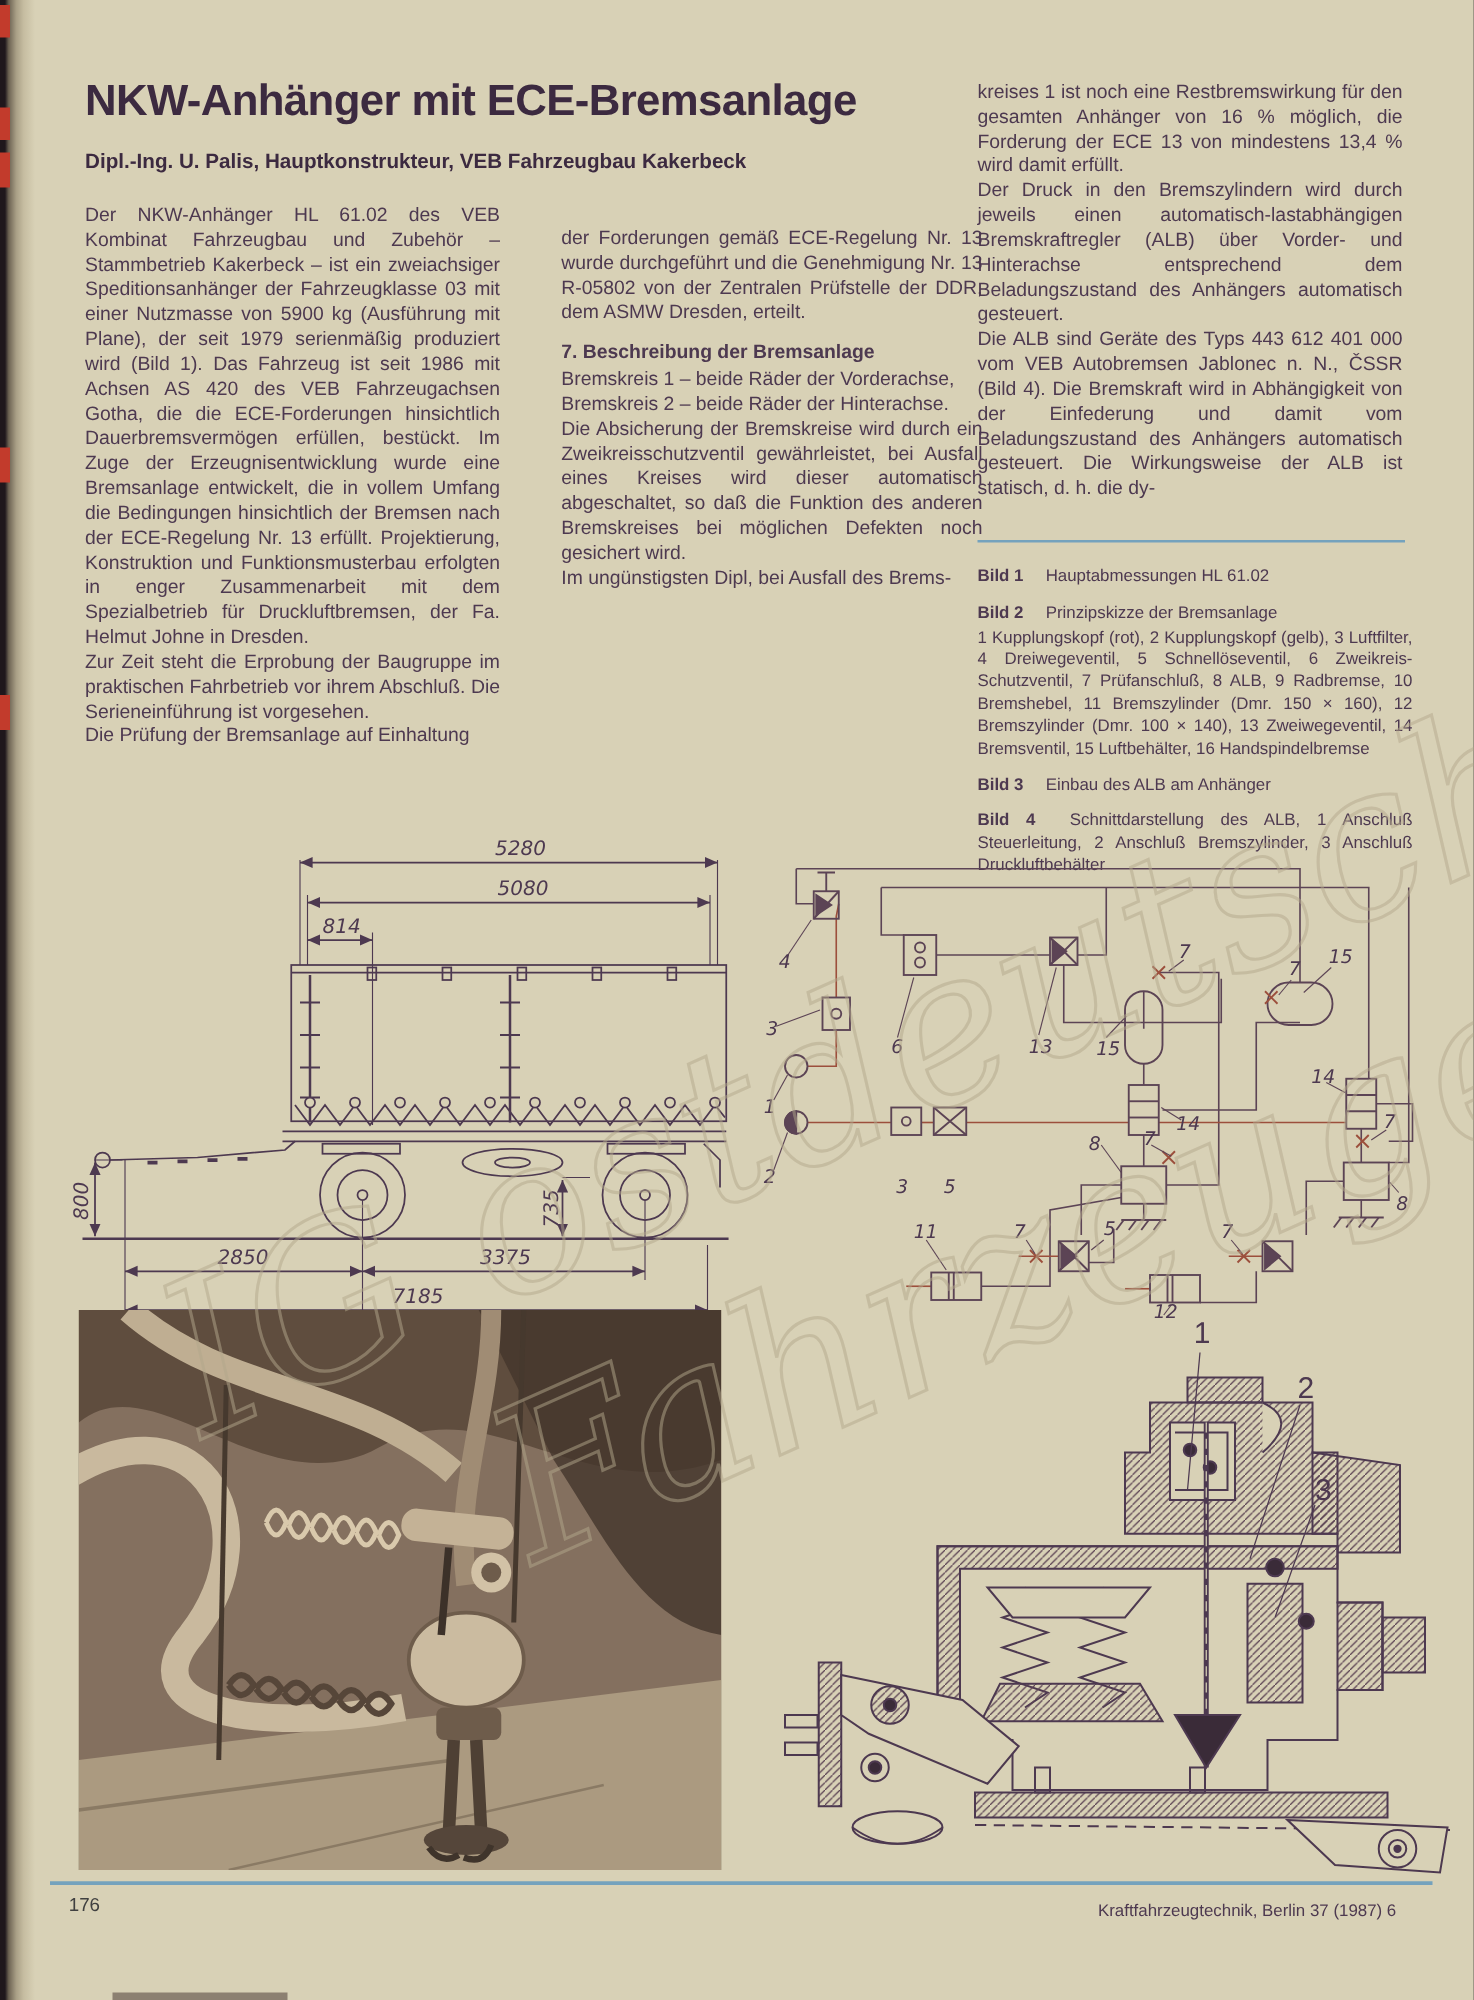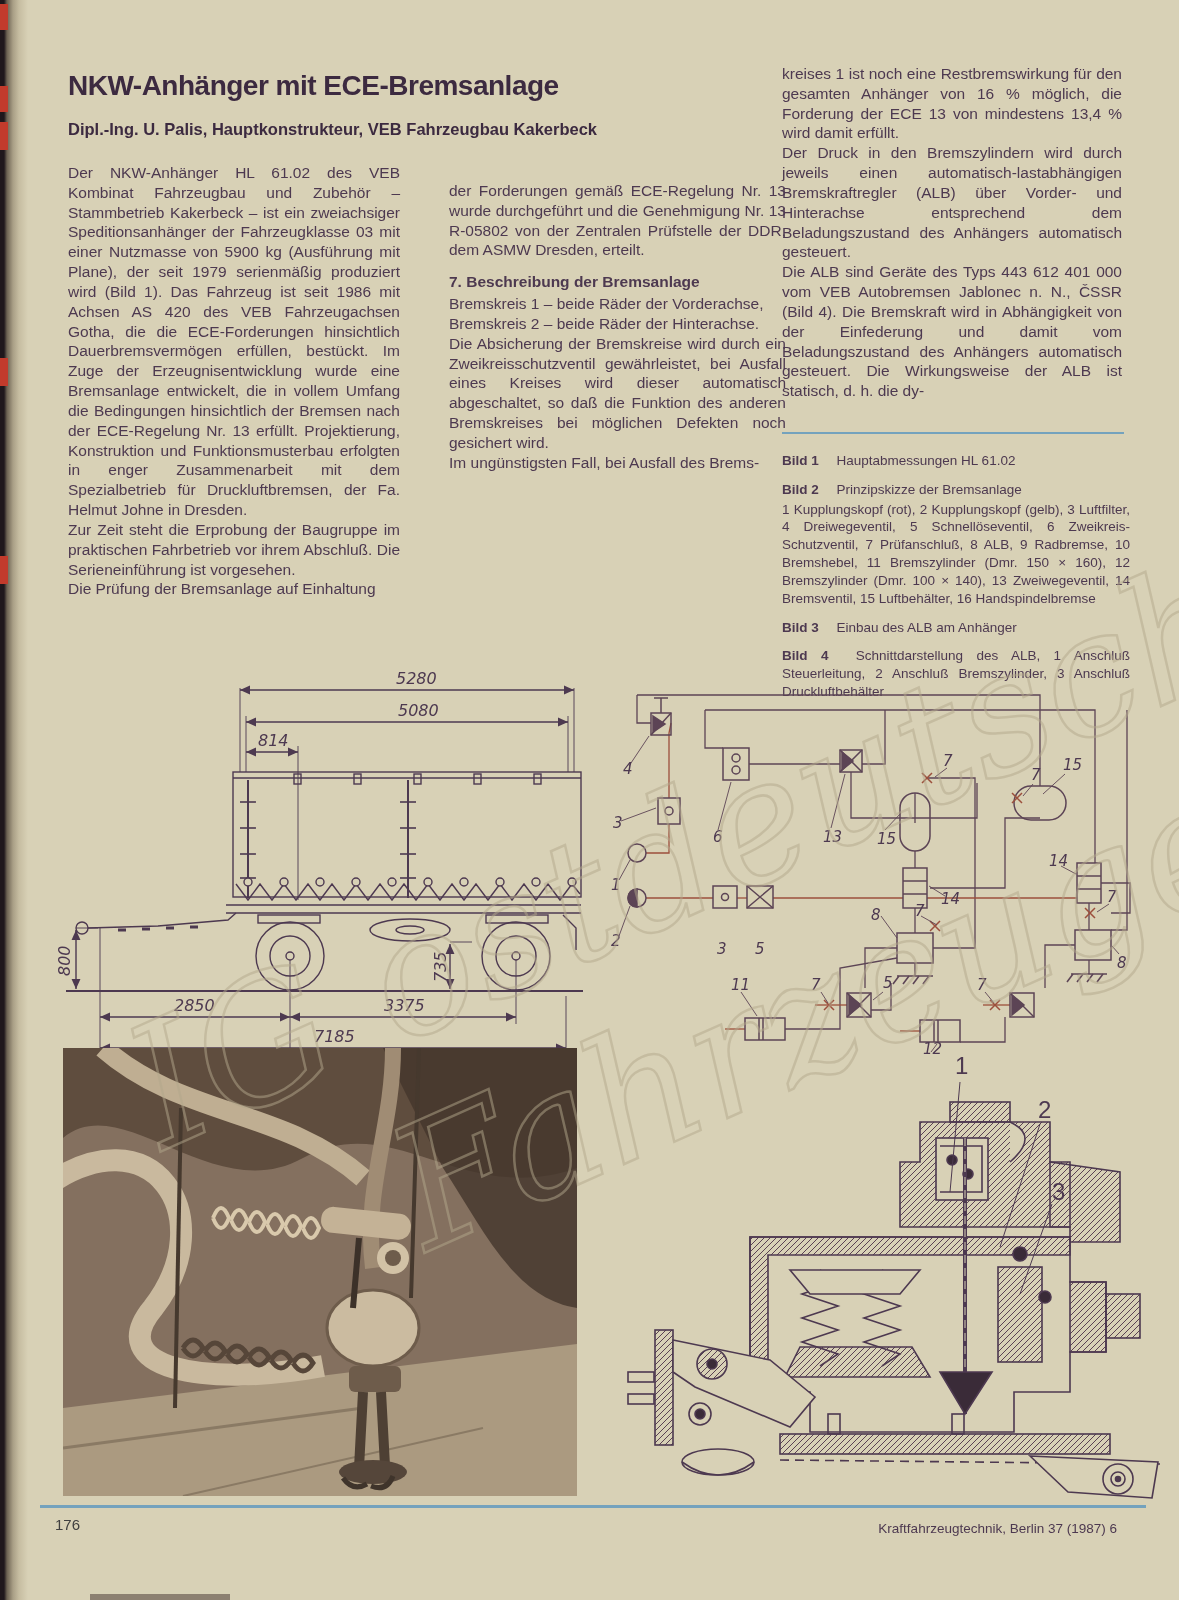--- a/index.html
+++ b/index.html
@@ -4,21 +4,21 @@
 <style>
   html,body{margin:0;padding:0;background:#4a4440;}
   .page{position:relative;width:1179px;height:1600px;background:#d8d1b6;overflow:hidden;
         font-family:"Liberation Sans",sans-serif;color:#4d3950;}
   
   .edge{position:absolute;left:0;top:0;width:28px;height:1600px;
         background:linear-gradient(90deg,#1f171c 0,#1f171c 4px,#6d6353 7px,#a99f86 13px,#c6bda1 19px,#d8d1b6 28px);}
   .redtick{position:absolute;left:0;width:8px;background:#c23b2c;}
   .smudge{position:absolute;left:90px;top:1594px;width:140px;height:6px;background:#5a4a42;opacity:.6;}
   
-  .title{position:absolute;left:68px;top:51px;width:700px;font-size:28px;font-weight:bold;
+  .title{position:absolute;left:68px;top:38px;width:700px;font-size:35px;font-weight:bold;
          letter-spacing:-.5px;color:#3c2a40;}
   .byline{position:absolute;left:68px;top:120px;width:700px;font-size:16.5px;font-weight:bold;color:#3c2a40;}
   
   .col{position:absolute;font-size:15.5px;line-height:1.28;text-align:justify;}
   .col p{margin:0;}
   .col1{left:68px;top:163px;width:332px;}
   .col2{left:449px;top:163px;width:337px;margin-top:18px;}
   .col3{left:782px;top:64px;width:340px;}
   .subhead{font-weight:bold;margin-top:12px !important;margin-bottom:2px !important;text-align:left;}
   .rule{position:absolute;height:2px;background:#74a2bd;}
@@ -61,21 +61,21 @@
     <p>Zur Zeit steht die Erprobung der Baugruppe im praktischen Fahrbetrieb vor ihrem Abschluß. Die Serieneinführung ist vorgesehen.</p>
     <p>Die Prüfung der Bremsanlage auf Einhaltung</p>
   </div>
 
   <div class="col col2">
     <p>der Forderungen gemäß ECE-Regelung Nr. 13 wurde durchgeführt und die Genehmigung Nr. 13 R-05802 von der Zentralen Prüfstelle der DDR, dem ASMW Dresden, erteilt.</p>
     <p class="subhead">7. Beschreibung der Bremsanlage</p>
     <p>Bremskreis 1 – beide Räder der Vorderachse,</p>
     <p>Bremskreis 2 – beide Räder der Hinterachse.</p>
     <p>Die Absicherung der Bremskreise wird durch ein Zweikreisschutzventil gewährleistet, bei Ausfall eines Kreises wird dieser automatisch abgeschaltet, so daß die Funktion des anderen Bremskreises bei möglichen Defekten noch gesichert wird.</p>
-    <p>Im ungünstigsten Fall, bei Ausfall des Brems-</p>
+    <p>Im ungünstigsten Dipl, bei Ausfall des Brems-</p>
   </div>
 
   <div class="col col3">
     <p>kreises 1 ist noch eine Restbremswirkung für den gesamten Anhänger von 16 % möglich, die Forderung der ECE 13 von mindestens 13,4 % wird damit erfüllt.</p>
     <p>Der Druck in den Bremszylindern wird durch jeweils einen automatisch-lastabhängigen Bremskraftregler (ALB) über Vorder- und Hinterachse entsprechend dem Beladungszustand des Anhängers automatisch gesteuert.</p>
     <p>Die ALB sind Geräte des Typs 443 612 401 000 vom VEB Autobremsen Jablonec n. N., ČSSR (Bild 4). Die Bremskraft wird in Abhängigkeit von der Einfederung und damit vom Beladungszustand des Anhängers automatisch gesteuert. Die Wirkungsweise der ALB ist statisch, d. h. die dy-</p>
   </div>
 
   <div class="rule rule-col3"></div>
 

